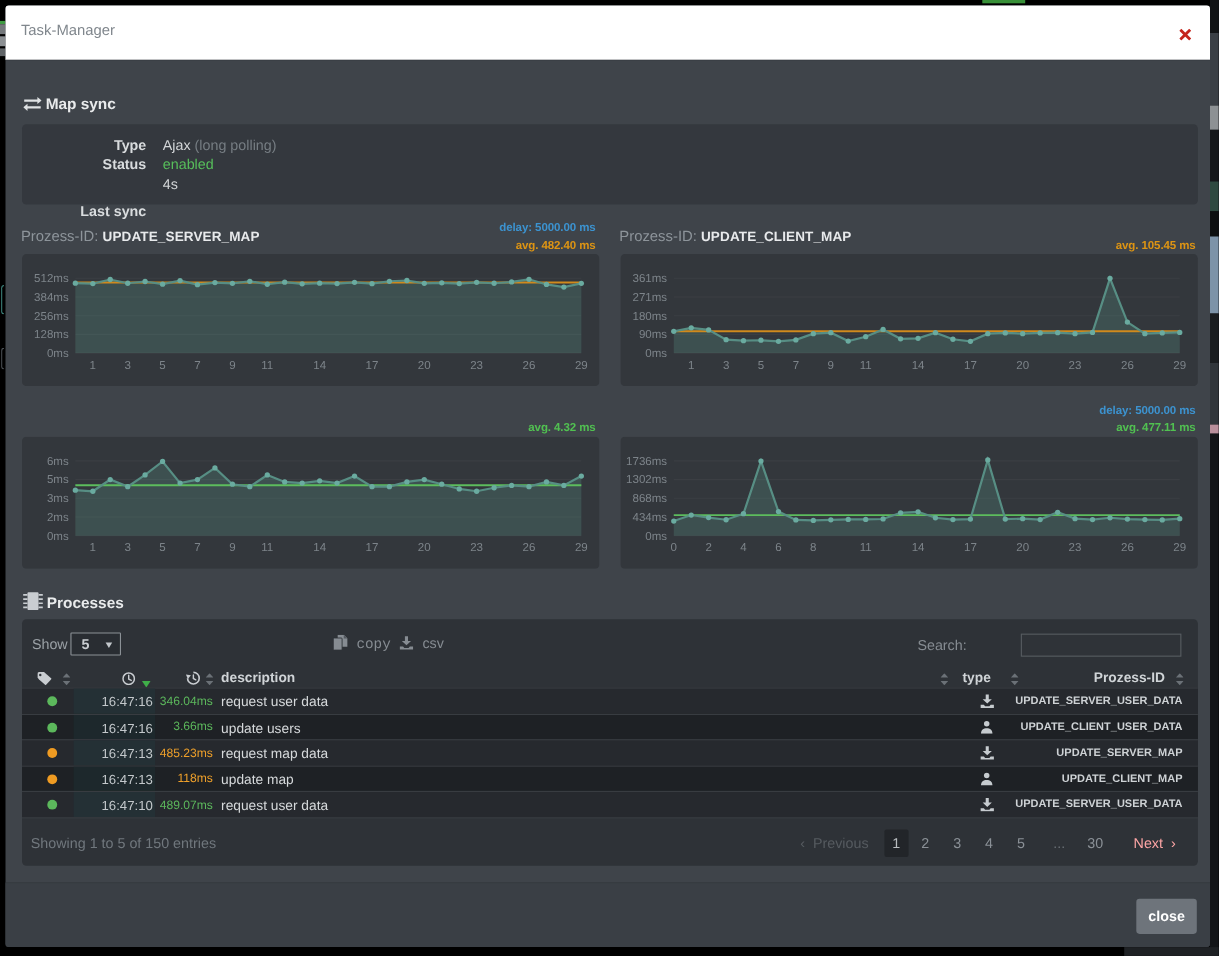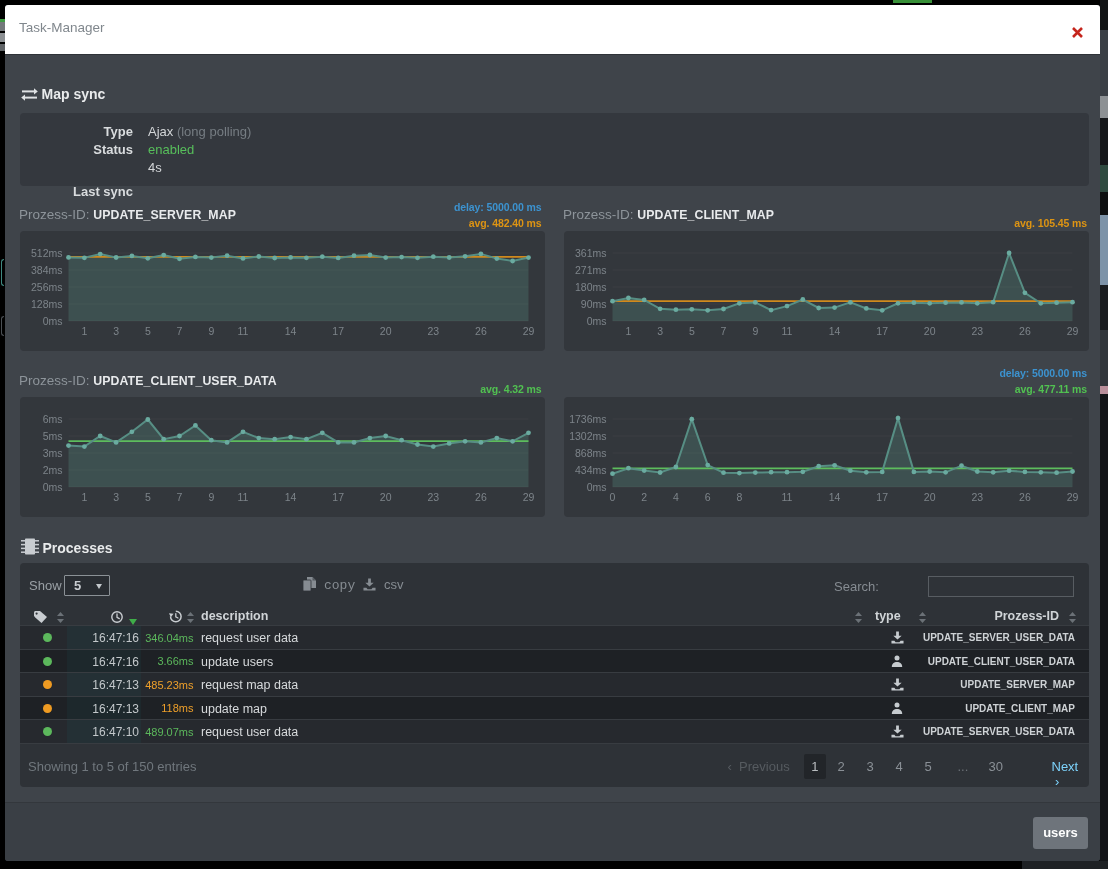--- a/index.html
+++ b/index.html
@@ -109,21 +109,20 @@
       <span class="ilabel" style="top:29px;">Status</span>
       <span class="ival green" style="top:29px;">enabled</span>
       <span class="ilabel" style="top:47px;margin-top:24px;">Last sync</span>
       <span class="ival" style="top:47px;">4s</span>
     </div>
     <div class="ctitle" style="left:14px;top:202px;">Prozess-ID: <b>UPDATE_SERVER_MAP</b></div>
     <div class="metric mblue" style="right:558.5px;top:196px;">delay: 5000.00 ms</div>
     <div class="metric morange" style="right:558.5px;top:212px;">avg. 482.40 ms</div>
     <div class="ctitle" style="left:558px;top:202px;">Prozess-ID: <b>UPDATE_CLIENT_MAP</b></div>
     <div class="metric morange" style="right:13px;top:212px;">avg. 105.45 ms</div>
-    <div class="ctitle" style="left:14px;top:368px;">Prozess-ID: <b>UPDATE_CLIENT_USER_DATA</b></div>
     <div class="metric mgreen" style="right:558.5px;top:378px;">avg. 4.32 ms</div>
     <div class="metric mblue" style="right:13px;top:362px;">delay: 5000.00 ms</div>
     <div class="metric mgreen" style="right:13px;top:378px;">avg. 477.11 ms</div>
     <svg class="panel" style="left:14.5px;top:226px" width="525" height="120" viewBox="0 0 525 120">
 <rect x="0" y="0" width="525" height="120" rx="4" fill="#33373c"></rect>
 <line x1="48.5" y1="22.0" x2="508.5" y2="22.0" stroke="rgba(255,255,255,0.04)"></line>
         <line x1="48.5" y1="39.0" x2="508.5" y2="39.0" stroke="rgba(255,255,255,0.04)"></line>
         <line x1="48.5" y1="56.0" x2="508.5" y2="56.0" stroke="rgba(255,255,255,0.04)"></line>
         <line x1="48.5" y1="73.0" x2="508.5" y2="73.0" stroke="rgba(255,255,255,0.04)"></line>
         <line x1="48.5" y1="90.0" x2="508.5" y2="90.0" stroke="rgba(255,255,255,0.04)"></line>
@@ -501,19 +500,19 @@
       <div class="abs" style="left:0;top:180px;width:100%;height:1px;background:#383c41"></div>
       <span id="showing">Showing 1 to 5 of 150 entries</span>
       <span class="pgn" style="left:708px;color:#565b60;">‹&nbsp; Previous</span>
       <span id="pg1">1</span>
       <span class="pgn" style="left:818px;">2</span>
       <span class="pgn" style="left:847px;">3</span>
       <span class="pgn" style="left:876px;">4</span>
       <span class="pgn" style="left:905px;">5</span>
       <span class="pgn" style="left:938px;color:#6a7076;">...</span>
       <span class="pgn" style="left:969px;">30</span>
-      <span class="pgn" style="left:1008px;color:#7dd3fc;padding-left:24px;">Next &nbsp;›</span>
+      <span class="pgn" style="left:987px;color:#fca5a5;padding-left:24px;">Next &nbsp;›</span>
     </div>
     <div id="mfoot">
-      <div id="closebtn">users</div>
+      <div id="closebtn">close</div>
     </div>
   </div>
 </div>
 
 </body></html>

